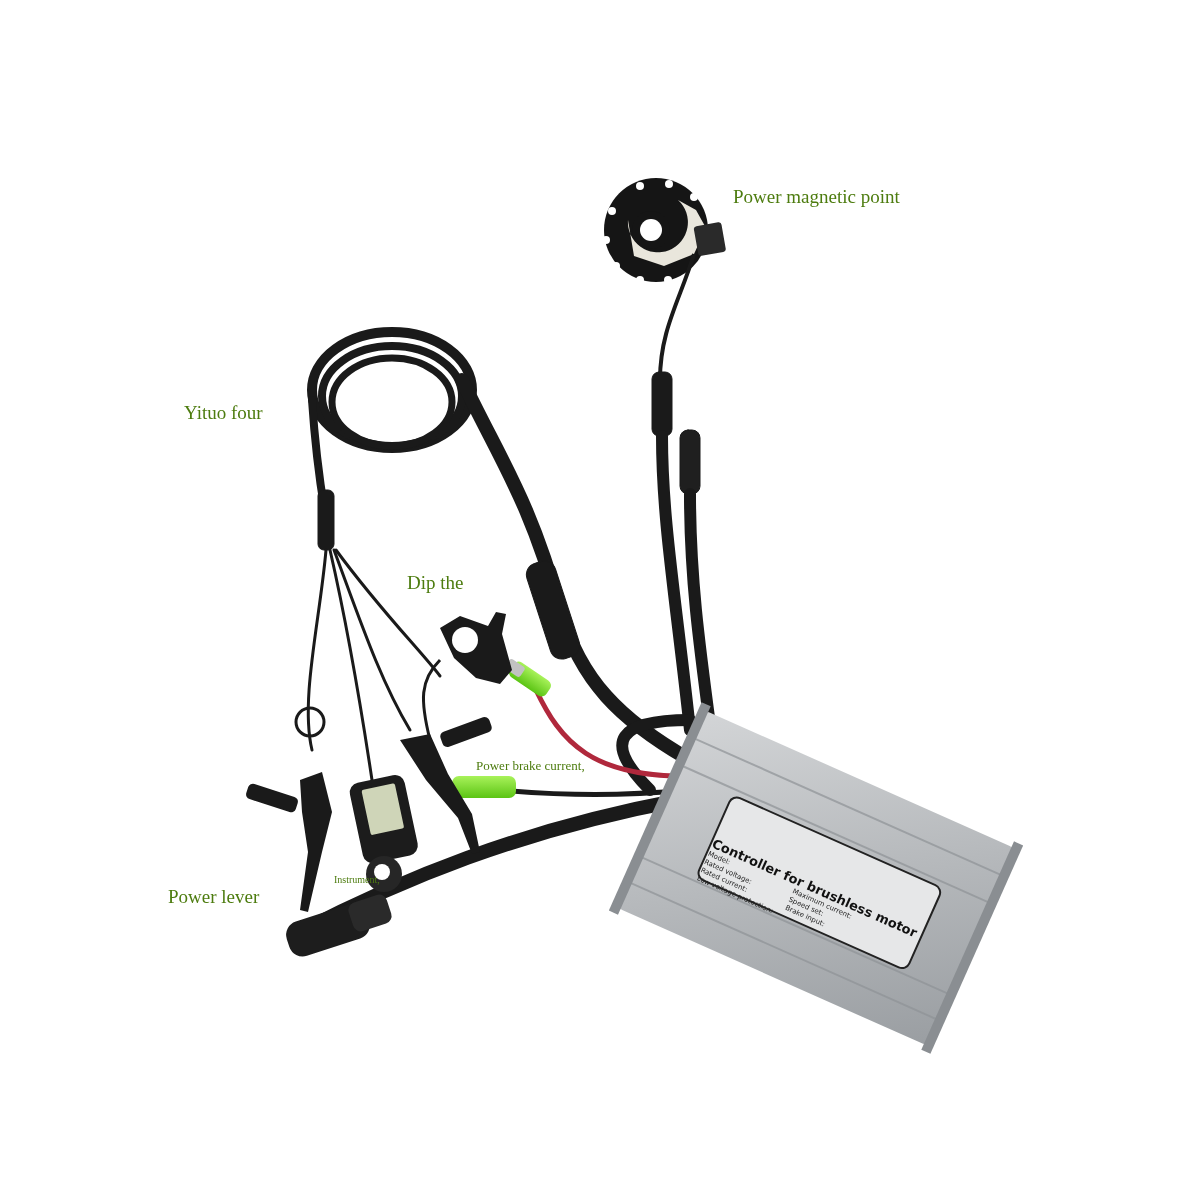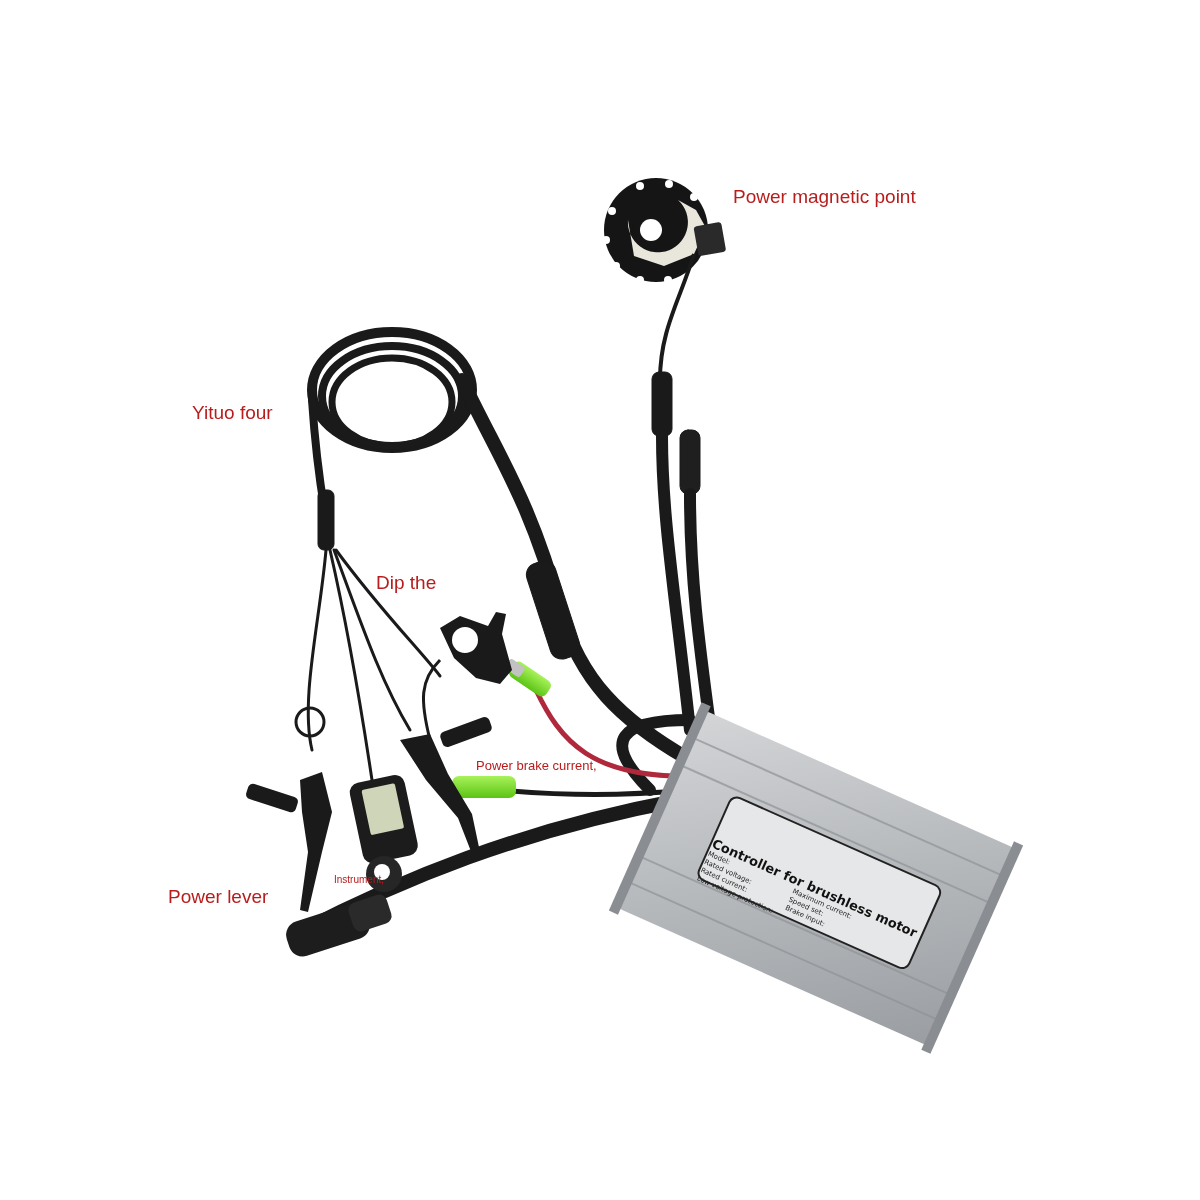--- a/index.html
+++ b/index.html
@@ -1,19 +1,19 @@
 <!DOCTYPE html>
 <html><head>
 <meta charset="utf-8">
 <style>
   html, body { margin: 0; padding: 0; background: #ffffff; }
   body { width: 1200px; height: 1200px; position: relative; overflow: hidden;
          font-family: "Liberation Sans", sans-serif; }
   .scene { position: absolute; left: 0; top: 0; width: 1200px; height: 1200px; }
-  .callout { position: absolute; color: #b91c1c; white-space: nowrap; font-family: Liberation Sans, sans-serif; }
+  .callout { position: absolute; color: #4d7c0f; white-space: nowrap; font-family: Liberation Serif, serif; }
   .callout.lg { font-size: 19px; }
   .callout.sm { font-size: 13px; }
   .label-plate { font-family: "DejaVu Sans", sans-serif; }
 </style>
 </head>
 <body>
 
 <div class="scene">
   <svg width="1200" height="1200" viewBox="0 0 1200 1200">
     <defs>
@@ -134,18 +134,18 @@
       <div>
         <div>Maximum current:</div>
         <div>Speed set:</div>
         <div>Brake input:</div>
       </div>
     </div>
   </div>
 
   
   <div class="callout lg" style="left:733px; top:186px;">Power magnetic point</div>
-  <div class="callout lg" style="left:192px; top:402px;">Yituo four</div>
-  <div class="callout lg" style="left:376px; top:572px;">Dip the</div>
+  <div class="callout lg" style="left:184px; top:402px;">Yituo four</div>
+  <div class="callout lg" style="left:407px; top:572px;">Dip the</div>
   <div class="callout sm" style="left:476px; top:758px;">Power brake current,</div>
   <div class="callout sm" style="left:325px; top:874px; font-size:10px;margin-left:9px;">Instrument,</div>
   <div class="callout lg" style="left:160px; top:886px;margin-left:8px;">Power lever</div>
 </div>
 
 </body></html>

